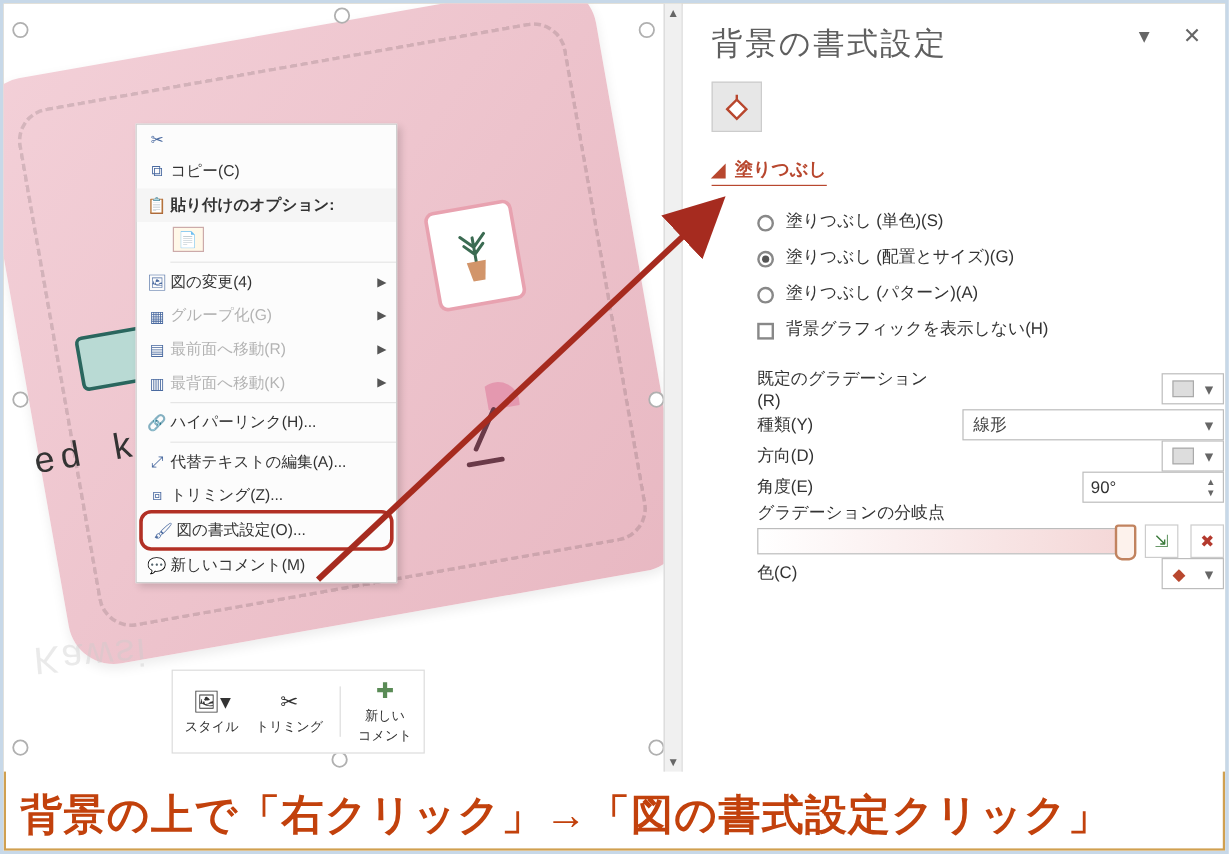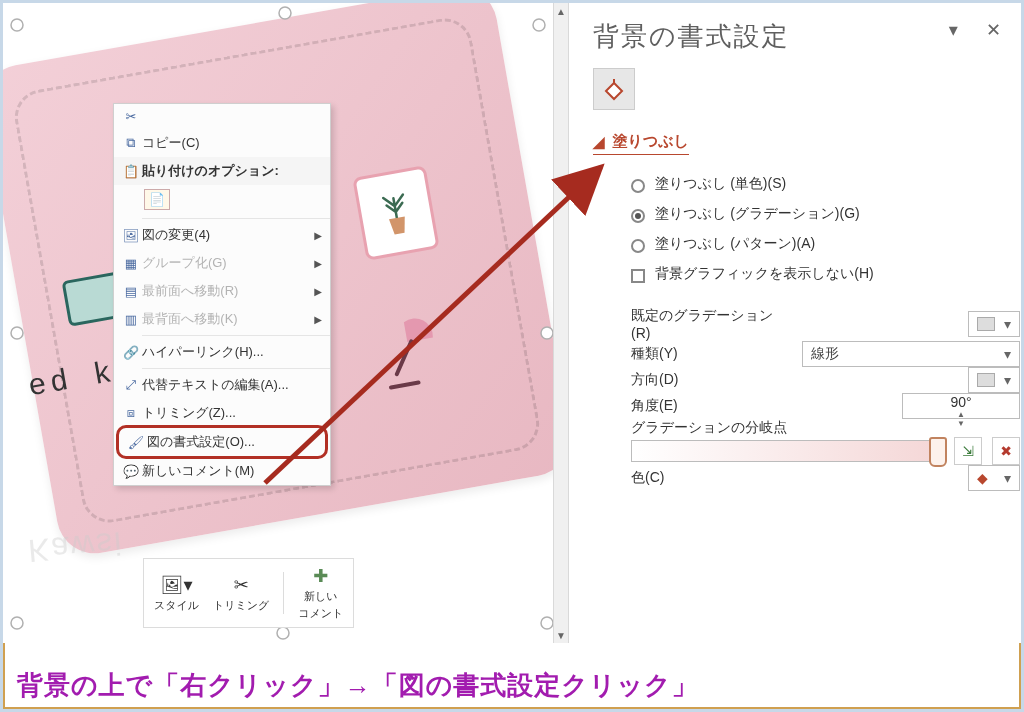--- a/index.html
+++ b/index.html
@@ -202,21 +202,20 @@
     }
     .combo.small { width: 52px; justify-self:end; }
     .combo.mid { width: 218px; margin-left: 21px; }
     .combo .dd { color:#666; }
     .spin {
       border: 1px solid #bcbcbc;
       height: 26px; width: 118px;
       display:flex; align-items:center; justify-content:space-between;
       padding:0 6px;
       justify-self:end;
-      flex-direction:column;
     }
     .gradient-label { grid-column: 1 / -1; }
     .grad-slider {
       grid-column: 1 / -1;
       display:flex; align-items:center; gap:10px;
     }
     .grad-track {
       flex:1; height:22px;
       border:1px solid #bcbcbc;
       background: linear-gradient(90deg, #fff 0%, #f4d6d6 100%);
@@ -229,23 +228,23 @@
       border-radius:3px 3px 6px 6px;
     }
     .grad-btn {
       width:28px; height:28px; border:1px solid #ccc;
       display:flex; align-items:center; justify-content:center;
     }
 
     .instr {
       position: absolute;
       left: 14px; bottom: 6px;
-      font-size: 26px;
+      font-size: 35px;
       font-weight: bold;
-      color: #a21caf;
+      color: #c2410c;
       letter-spacing: 1px;
     }
     .arrow-svg {
       position: absolute;
       left: 142px; top: 150px;
       pointer-events:none;
     }
     .red-border-full {
       position:absolute; inset:0;
       border: 2px solid #d0a050;
@@ -394,21 +393,21 @@
       <span>◢</span>
       <span>塗りつぶし</span>
     </div>
 
     <div class="radio-row">
       <span class="radio"></span>
       <span>塗りつぶし (単色)(S)</span>
     </div>
     <div class="radio-row">
       <span class="radio sel"></span>
-      <span>塗りつぶし (グラデーション)(G)</span>
+      <span>塗りつぶし (配置とサイズ)(G)</span>
     </div>
     <div class="radio-row">
       <span class="radio"></span>
       <span>塗りつぶし (パターン)(A)</span>
     </div>
     <div class="check-row">
       <span class="chkbox"></span>
       <span>背景グラフィックを表示しない(H)</span>
     </div>
 

